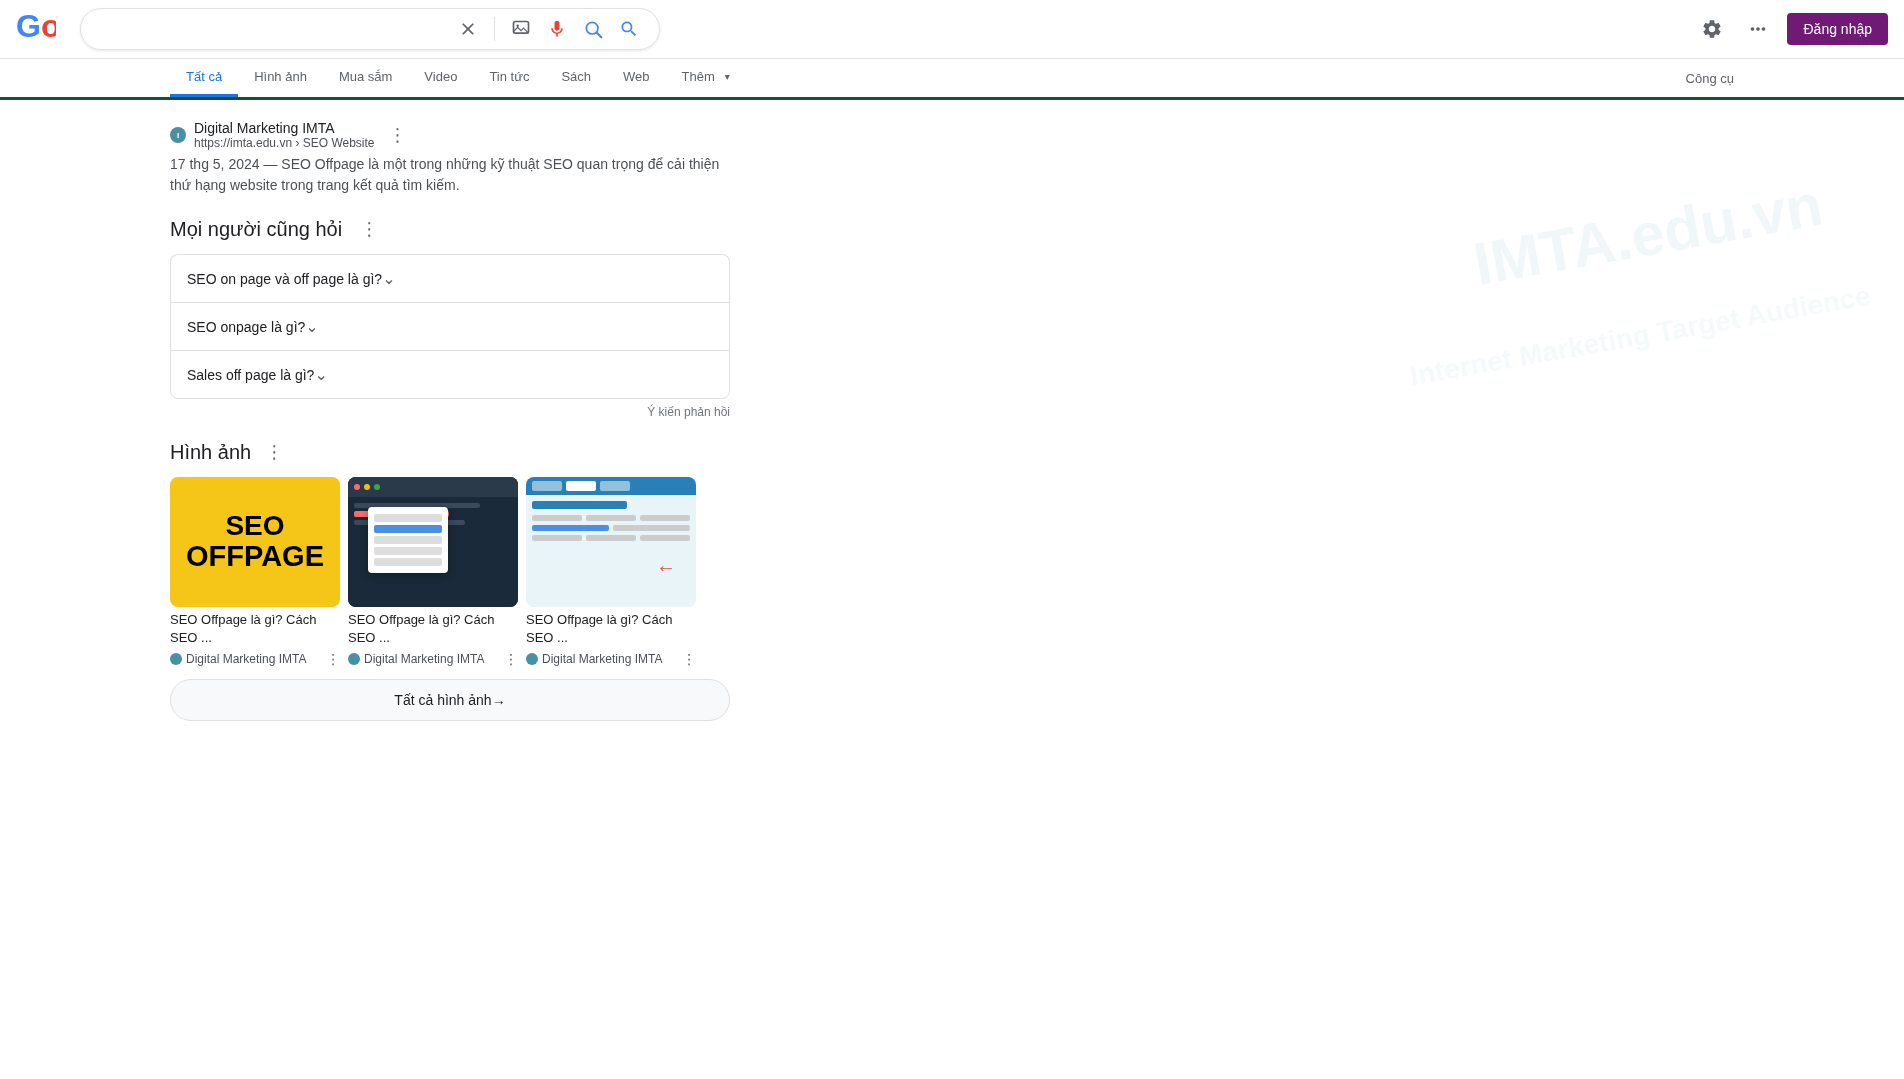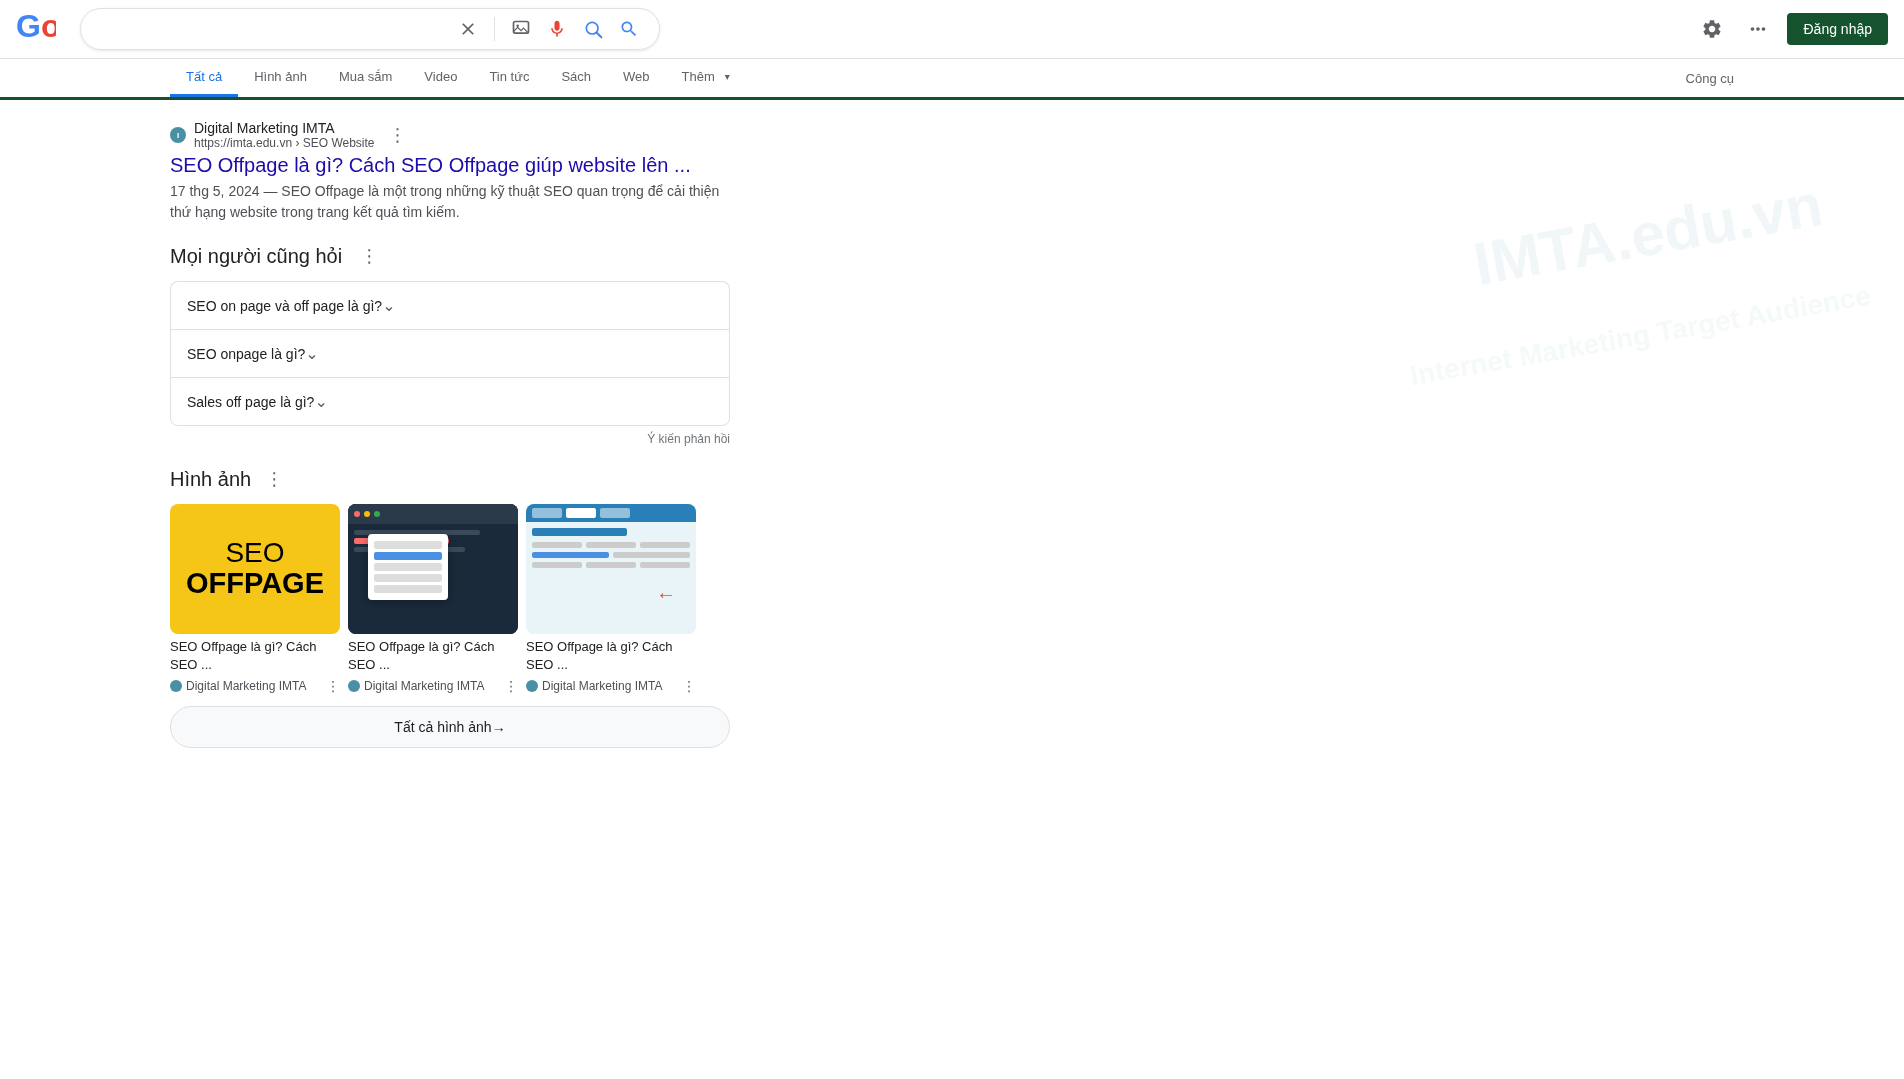--- a/index.html
+++ b/index.html
@@ -69,21 +69,21 @@
       cursor: pointer;
       padding: 6px;
       border-radius: 50%;
       display: flex;
       align-items: center;
       justify-content: center;
       color: #5f6368;
       font-size: 20px;
     }
     .signin-btn {
-      background: #14532d;
+      background: #701a75;
       color: #fff;
       border: none;
       border-radius: 4px;
       padding: 8px 16px;
       font-size: 14px;
       font-weight: 500;
       cursor: pointer;
     }
 
     
@@ -469,21 +469,20 @@
 
   <div class="result-block">
     <div class="source-row">
       <div class="favicon">I</div>
       <div>
         <div class="source-name">Digital Marketing IMTA</div>
         <div class="source-url">https://imta.edu.vn › SEO Website</div>
       </div>
       <span class="three-dots">⋮</span>
     </div>
-    <div class="result-title">SEO Offpage là gì? Cách SEO Offpage giúp website lên ...</div>
     <div>
       <span class="result-date">17 thg 5, 2024</span>
       <span class="result-date"> — </span>
       <span class="result-snippet">SEO Offpage là một trong những kỹ thuật SEO quan trọng để cải thiện thứ hạng website trong trang kết quả tìm kiếm.</span>
     </div>
   </div>
 
   <div class="paa-section">
     <div class="paa-header">
       <span>Mọi người cũng hỏi</span>
@@ -511,21 +510,21 @@
   <div class="images-section">
     <div class="images-header">
       <span>Hình ảnh</span>
       <span class="three-dots">⋮</span>
     </div>
     <div class="images-grid">
 
       <div class="image-card">
         <div class="image-thumb image-thumb-1">
           <div class="seo-offpage-text">
-            <div style="font-size:28px;font-weight:400;color:#000;">SEO</div>
+            <div style="font-size:28px;font-weight:700;color:#000;">SEO</div>
             <div style="font-size:29px;font-weight:700;color:#000;">OFFPAGE</div>
           </div>
         </div>
         <div class="image-caption">SEO Offpage là gì? Cách SEO ...</div>
         <div class="image-source-row">
           <div class="img-favicon"></div>
           <span class="img-source-name">Digital Marketing IMTA</span>
           <span class="img-three-dots">⋮</span>
         </div>
       </div>

